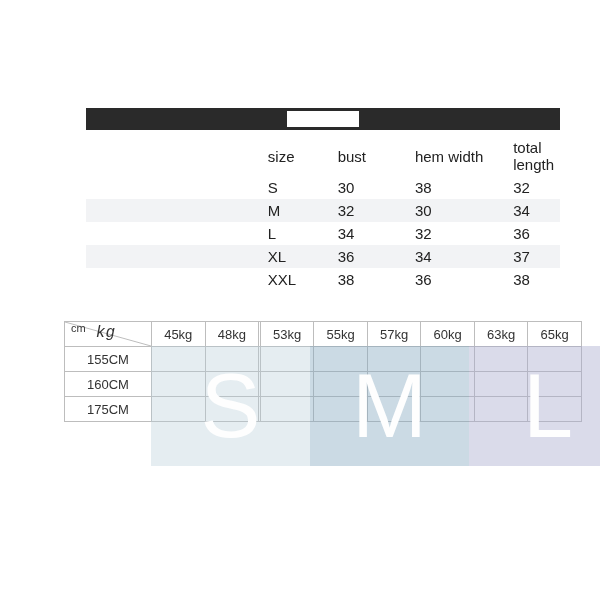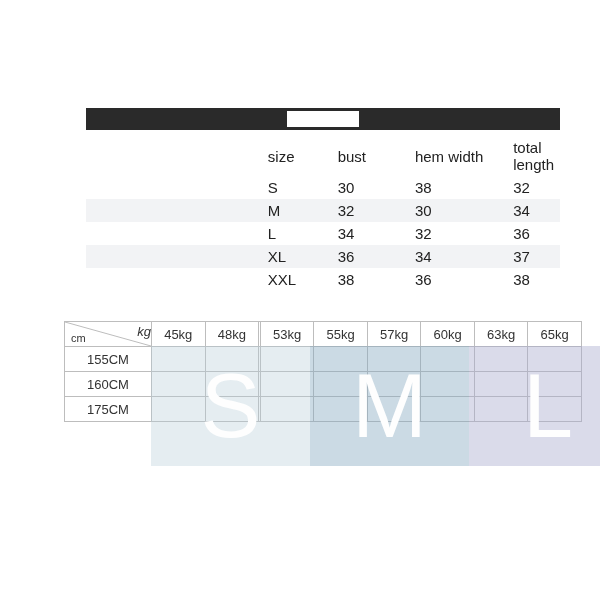--- a/index.html
+++ b/index.html
@@ -17,22 +17,22 @@
   .size-tbl .c2{width:68px;}
   .size-tbl .c3{width:90px;}
   .size-tbl .c4{width:auto;}
   
   .reco{margin:0 18px 0 18px;position:relative;}
   .reco table{border-collapse:collapse;width:100%;font-size:13px;color:#333;}
   .reco th,.reco td{border:1px solid #bdbdbd;padding:0;height:24px;text-align:center;}
   .reco th{font-weight:400;}
   .reco .corner{position:relative;width:86px;}
   .reco .corner .diag{position:absolute;inset:0;}
-  .reco .corner .kg{position:absolute;right:0;top:2px;font-size:13px;font-style:italic;}
-  .reco .corner .cm{position:absolute;left:6px;bottom:2px;font-size:11px;}
+  .reco .corner .kg{position:absolute;right:36px;top:2px;font-size:16px;font-style:italic;font-family:Liberation Mono, monospace;}
+  .reco .corner .cm{position:absolute;left:6px;bottom:12px;font-size:11px;}
   .reco td.body{background:#fff;}
   .zone{position:absolute;top:25px;height:120px;display:flex;align-items:center;justify-content:center;pointer-events:none;}
   .zone span{color:#fefefe;font-size:90px;font-weight:400;line-height:1;}
   .zS{left:87px;width:159px;background:rgba(180,203,216,0.35);}
   .zM{left:246px;width:159px;background:rgba(130,167,190,0.42);}
   .zL{left:405px;width:158px;background:rgba(168,170,206,0.42);}
 </style>
 </head>
 <body>
 

